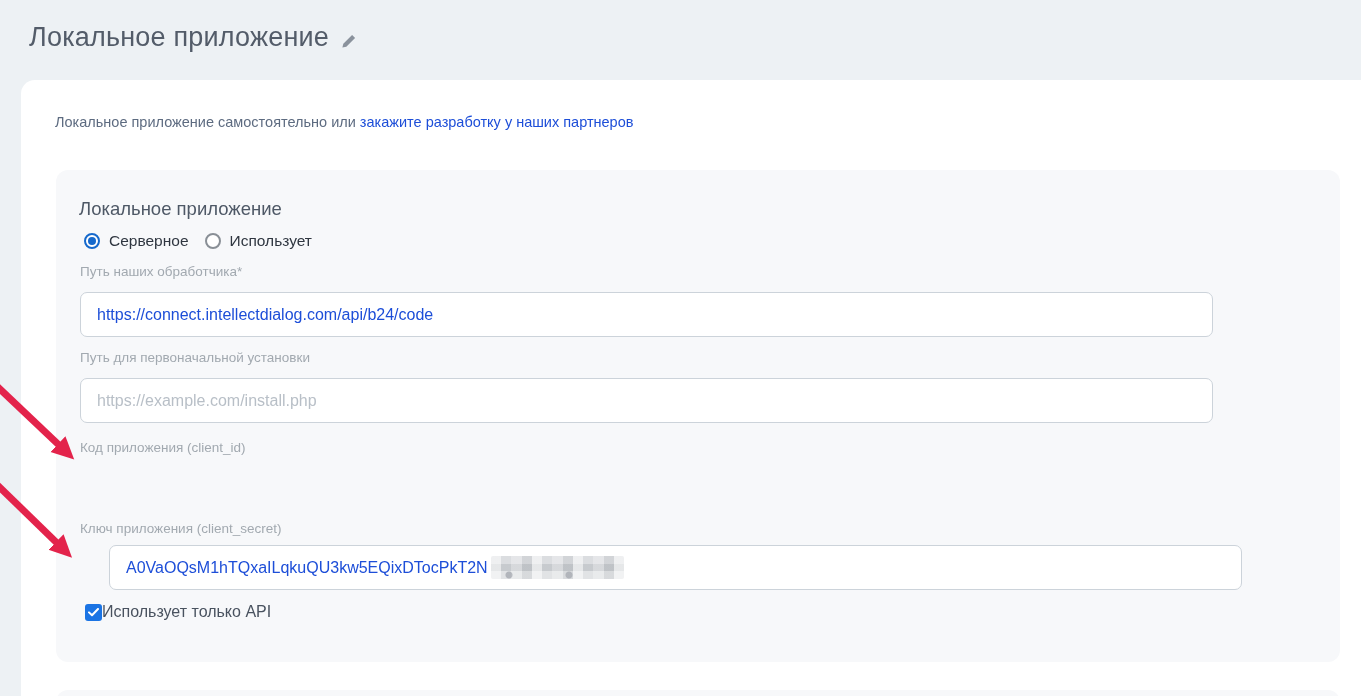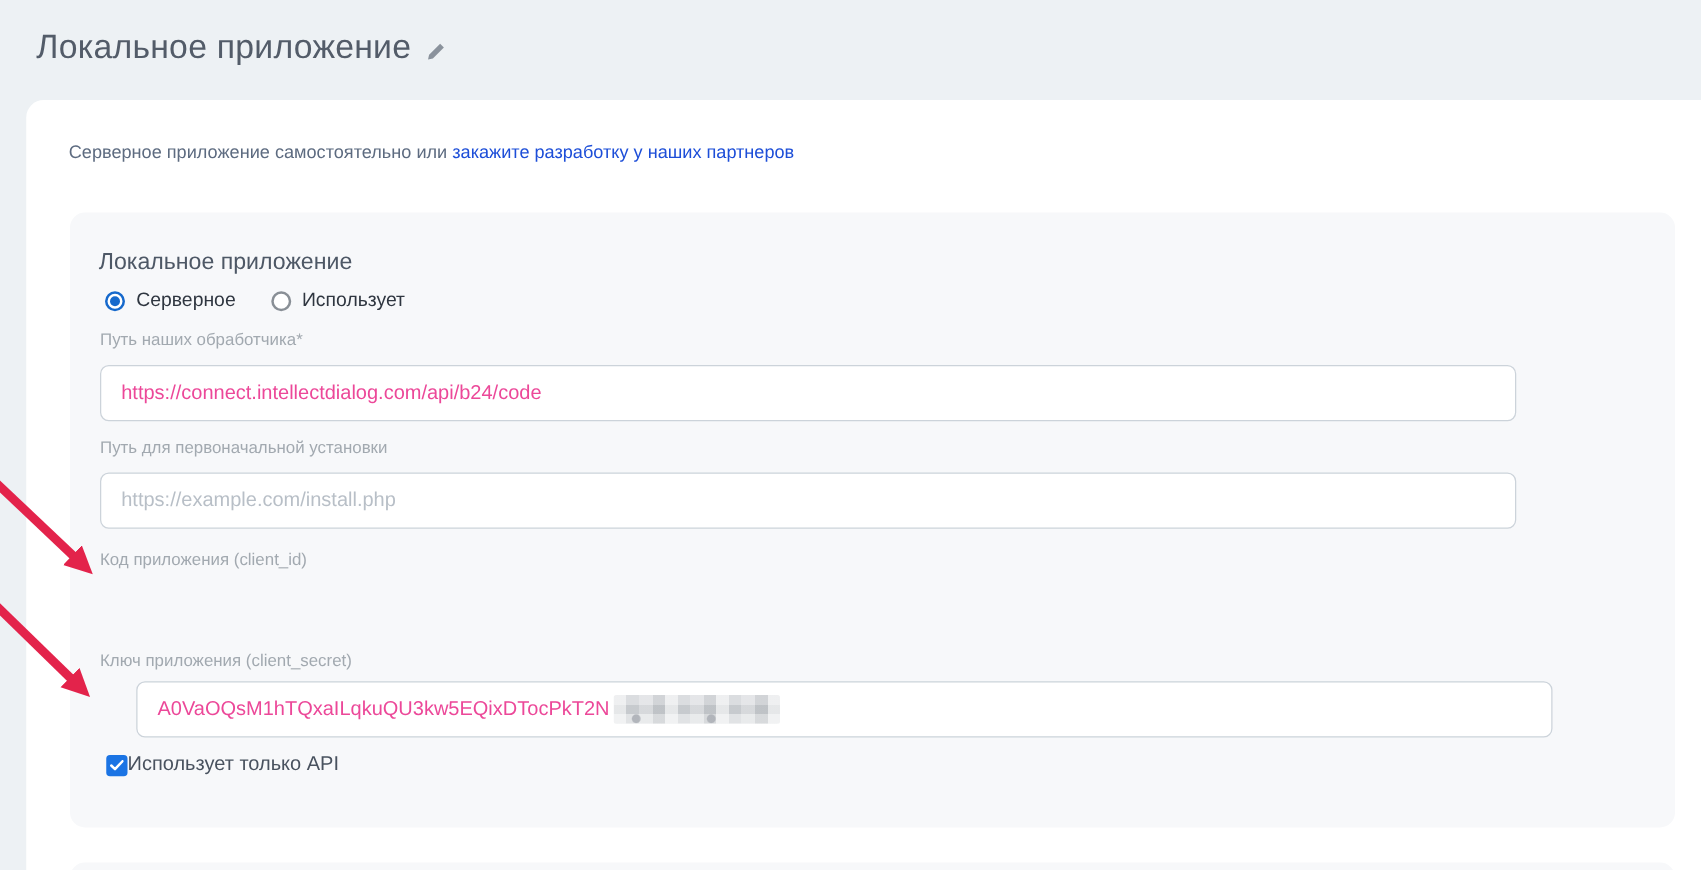--- a/index.html
+++ b/index.html
@@ -15,31 +15,31 @@
   .edit-icon { width:16px; height:16px; margin-top:6px; cursor:pointer; }
   
   .main-card { position:absolute; left:21px; top:80px; width:1340px; height:616px; background:#ffffff; border-top-left-radius:14px; }
   .intro { position:absolute; left:34px; top:34px; font-size:14.5px; color:#5d6b80; }
   .intro a { color:#1d4ed8; text-decoration:none; cursor:pointer; }
   
   .panel { position:absolute; left:35px; top:90px; width:1284px; height:492px; background:#f7f8fa; border-radius:12px; }
   .panel2 { position:absolute; left:35px; top:610px; width:1284px; height:60px; background:#f7f8fa; border-radius:12px; }
   .panel-heading { position:absolute; left:23px; top:28px; font-size:18.5px; color:#4e5866; }
   
-  .radio-row { position:absolute; left:28px; top:62px; display:flex; align-items:flex-end; gap:28px; font-size:15.5px; color:#2f3640; }
+  .radio-row { position:absolute; left:28px; top:62px; display:flex; align-items:flex-end; gap:16px; font-size:15.5px; color:#2f3640; }
   .radio-opt { display:flex; align-items:center; gap:9px; cursor:pointer; }
   .radio-circle { width:16px; height:16px; border-radius:50%; background:#fff; border:2px solid #898f96; position:relative; flex:0 0 auto; }
   .radio-circle.on { border-color:#1669cc; }
   .radio-circle.on::after { content:""; position:absolute; left:50%; top:50%; width:8px; height:8px; margin:-4px 0 0 -4px; border-radius:50%; background:#1669cc; }
   
   .field-label { position:absolute; left:24px; font-size:13.5px; color:#a2a9b0; }
   .textbox, input.textbox {
     position:absolute; left:24px; width:1133px; height:45px;
     background:#fff; border:1px solid #ccd3da; border-radius:7px;
-    font-family:"Liberation Sans", sans-serif; font-size:16px; color:#ec4899;
+    font-family:"Liberation Sans", sans-serif; font-size:16px; color:#1d4ed8;
     padding:0 16px; display:flex; align-items:center; outline:none;
   }
   input.textbox::placeholder { color:#b8bfc7; opacity:1; }
   .lab1 { top:94px; } .box1 { top:122px; }
   .lab2 { top:180px; } .box2 { top:208px; }
   .lab3 { top:270px; } .box3 { top:291px; }
   .lab4 { top:351px; } .box4 { top:375px;margin-left:29px; }
   
   .redact {
     height:23px; border-radius:2px; margin-left:3px; flex:0 0 auto;
@@ -71,21 +71,21 @@
   <div class="page-title-row">
     <span class="page-title">Локальное приложение</span>
     <svg class="edit-icon" viewBox="0 0 16 16">
       <path d="M11.1 1.9l3 3L5.3 13.7l-3.9.9.9-3.9z" fill="#8a929c"></path>
     </svg>
   </div>
 
   <div class="main-card">
 
     <div class="intro">
-      <span>Серверное приложение самостоятельно или</span>
+      <span>Локальное приложение самостоятельно или</span>
       <a>закажите разработку у наших партнеров</a>
     </div>
 
     <div class="panel">
 
       <div class="panel-heading">Локальное приложение</div>
 
       <div class="radio-row">
         <span class="radio-opt">
           <span class="radio-circle on"></span>

